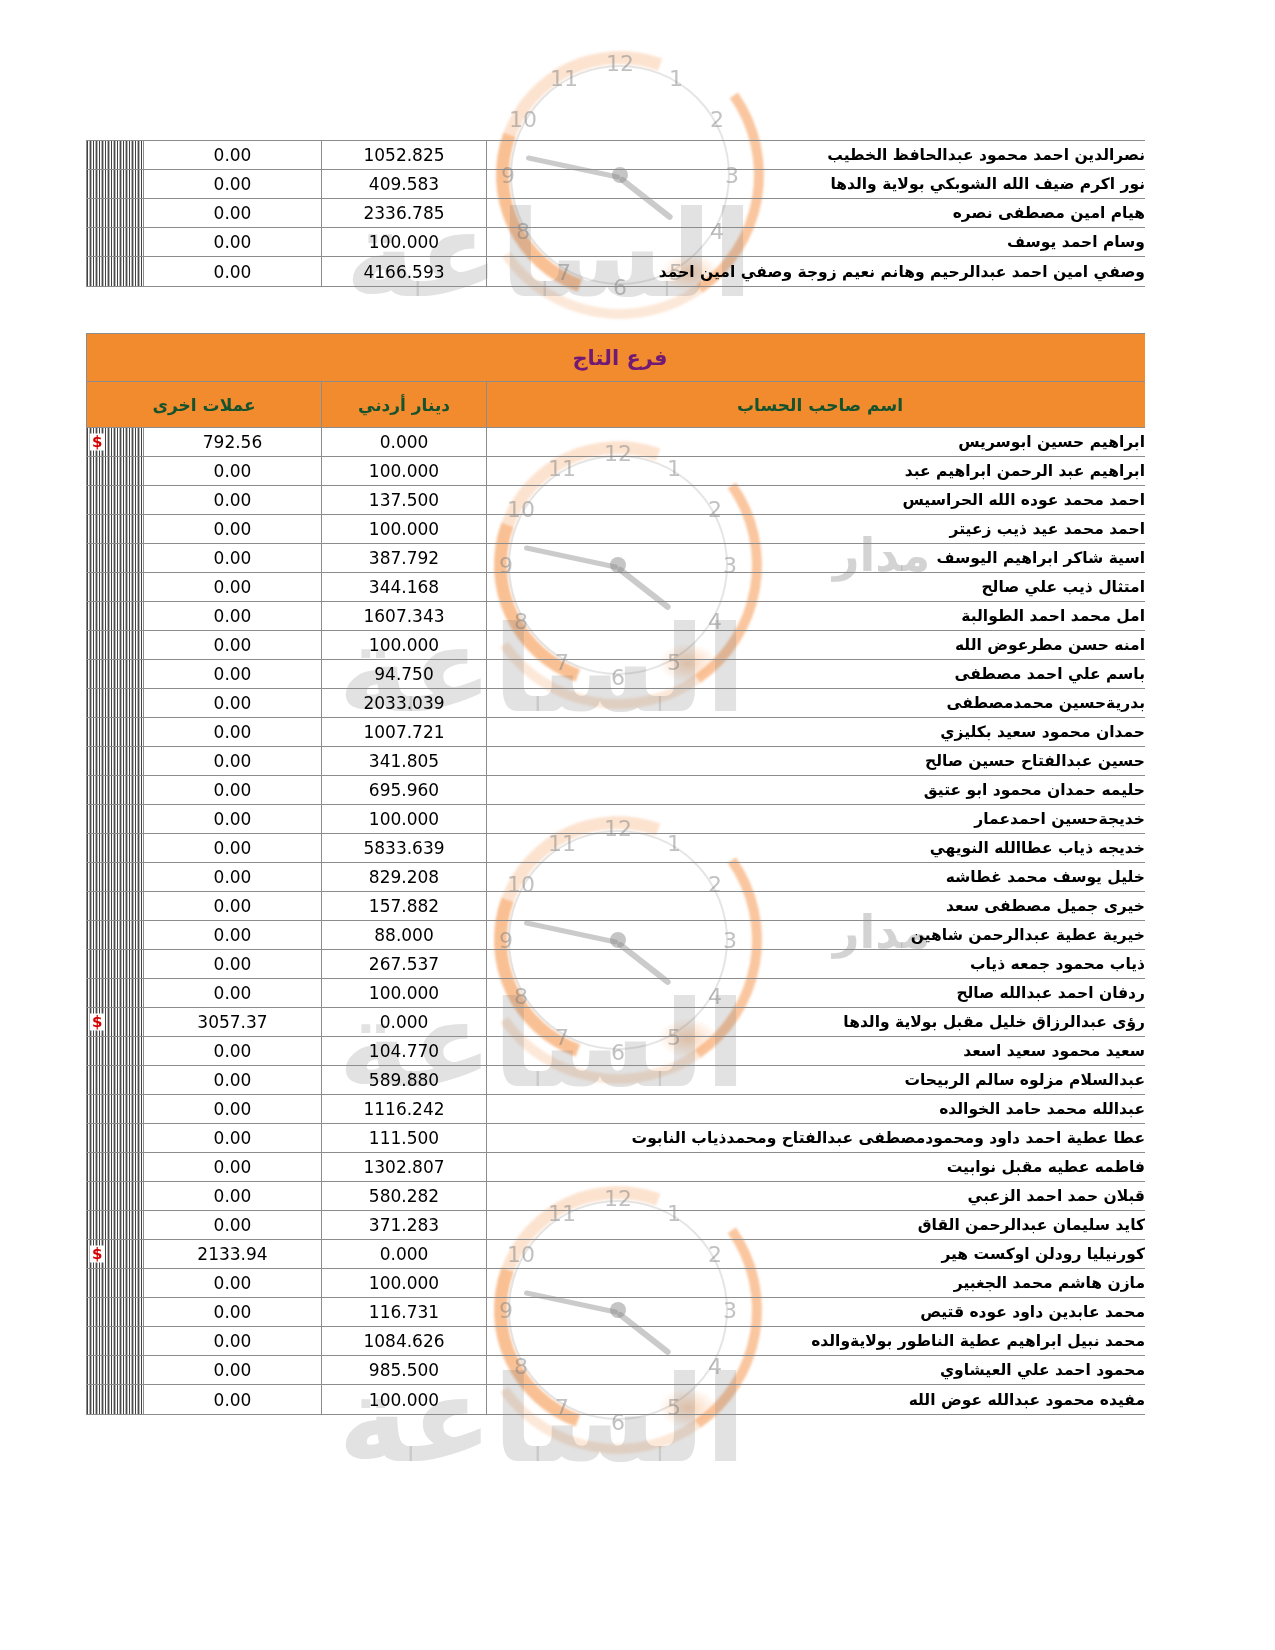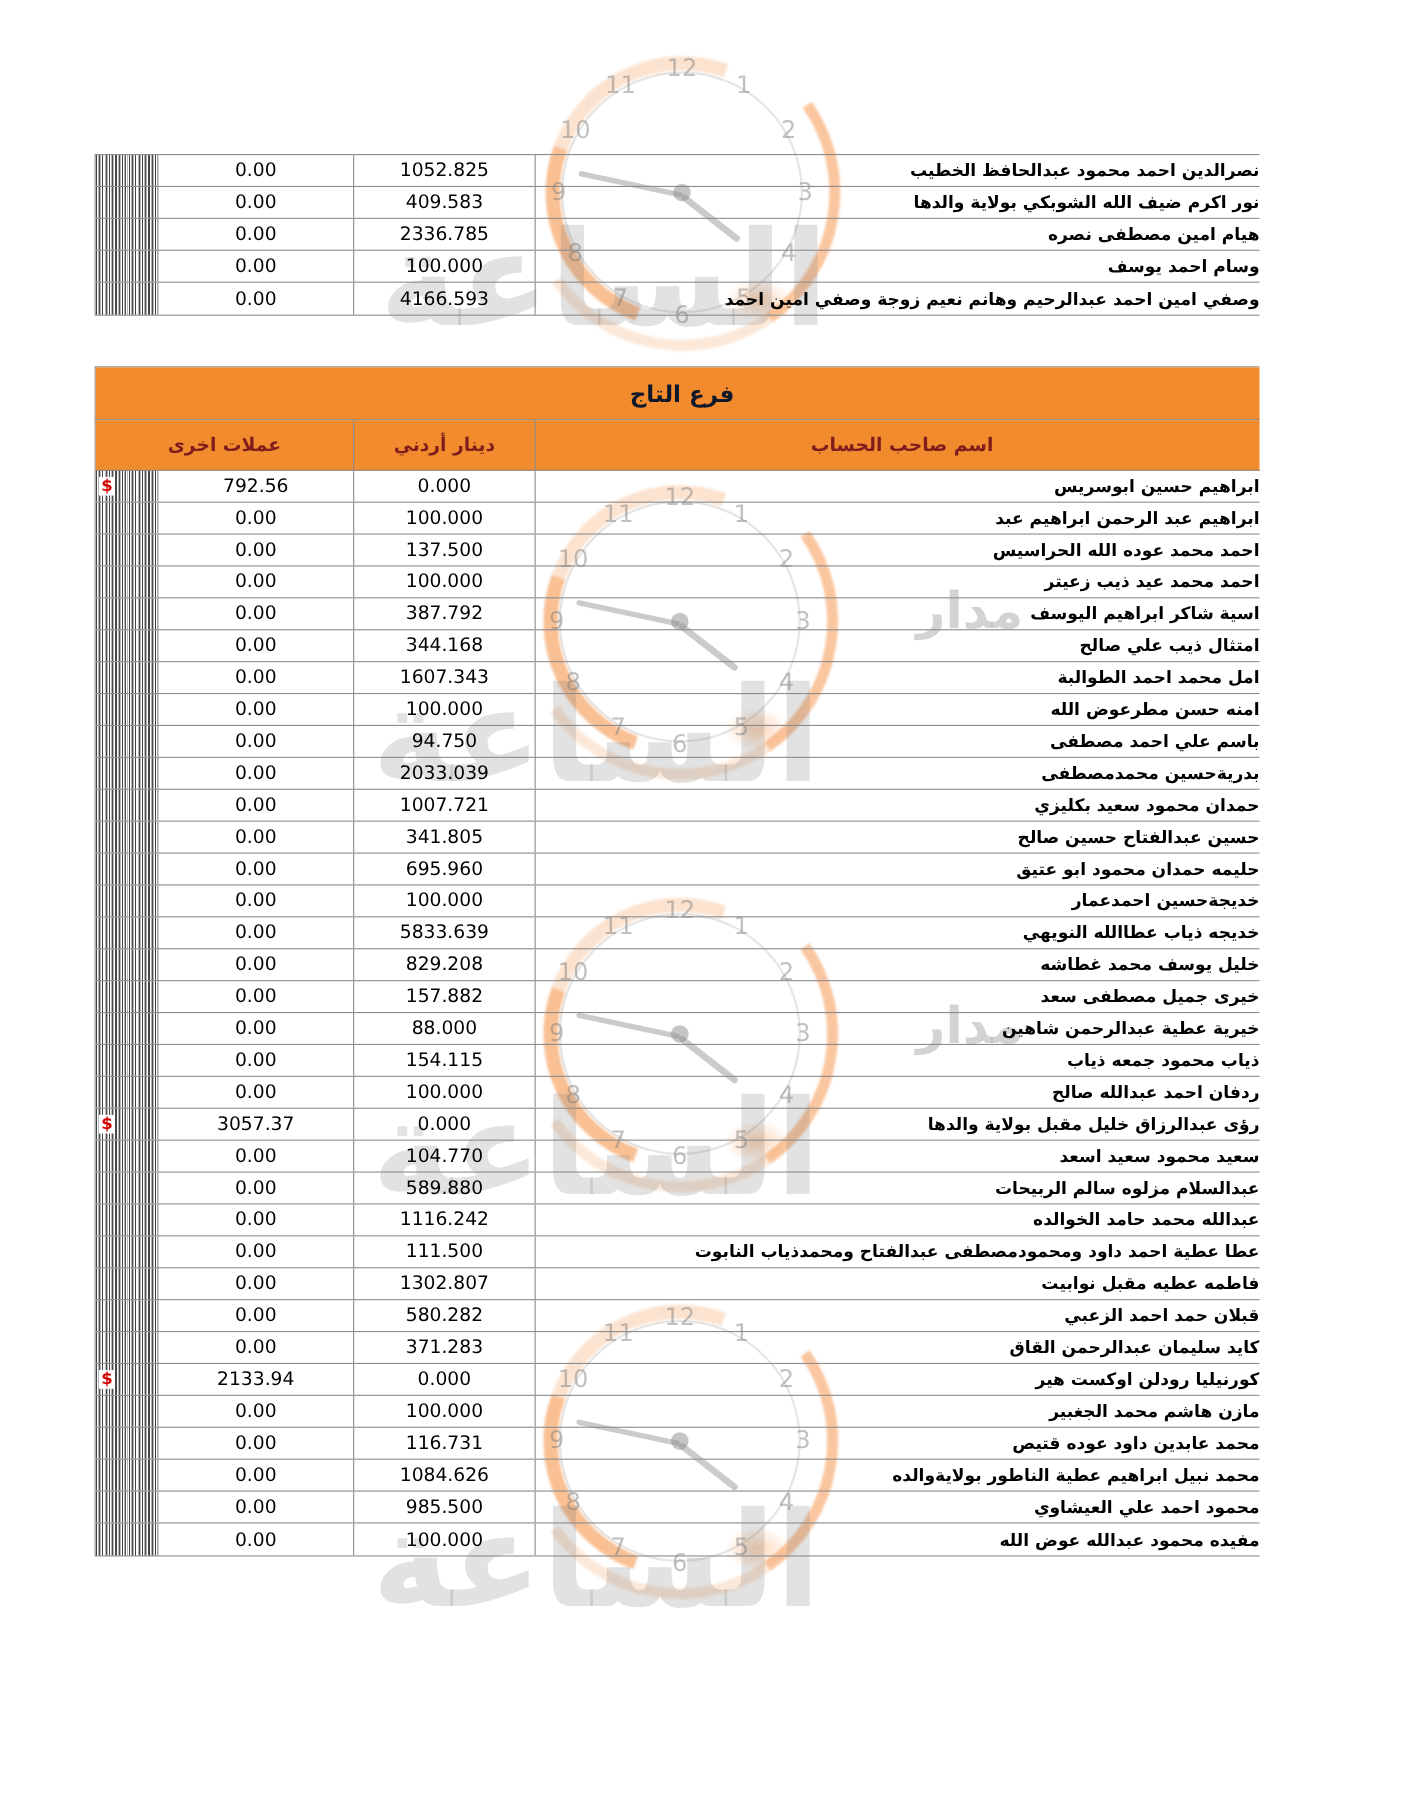--- a/index.html
+++ b/index.html
@@ -36,25 +36,25 @@
   .trow:last-child{border-bottom:none;}
   .cell{box-sizing:border-box;border-right:1px solid #8c8c8c;overflow:hidden;position:relative;display:flex;align-items:center;justify-content:center;}
   .cell:last-child{border-right:none;}
   .cell.num{font-size:17px;justify-content:center;}
   .cell.name{font-weight:700;font-size:15.5px;justify-content:flex-start;padding:0 8px;white-space:nowrap;}
   .cell.stripe{background:
       repeating-linear-gradient(90deg, rgba(45,45,45,0.85) 0 1px, rgba(255,255,255,0) 1px 3px),
       repeating-linear-gradient(90deg, rgba(45,45,45,0.35) 0 1px, rgba(255,255,255,0) 1px 2px);}
   .dollar{position:absolute;left:3px;top:50%;transform:translateY(-50%);color:#d40000;font-weight:700;
     font-size:15px;background:#fff;padding:0 2px;line-height:17px;}
-  .title-bar{height:48px;line-height:48px;background:#f28a2e;color:#0f172a;font-weight:700;font-size:21px;
+  .title-bar{height:48px;line-height:48px;background:#f28a2e;color:#701a75;font-weight:700;font-size:21px;
     text-align:center;box-sizing:border-box;border-bottom:1px solid #8c8c8c;direction:rtl;}
   .hdr-row{display:grid;grid-template-columns:235px 165px 1fr;height:46px;box-sizing:border-box;border-bottom:1px solid #8c8c8c;background:#f28a2e;}
   .hdr-cell{box-sizing:border-box;border-right:1px solid #8c8c8c;display:flex;align-items:center;justify-content:center;
-    color:#7f1d1d;font-weight:700;font-size:17px;direction:rtl;}
+    color:#14532d;font-weight:700;font-size:17px;direction:rtl;}
   .hdr-cell:last-child{border-right:none;}
 </style>
 </head>
 <body>
 
 <div class="page">
 
   <div class="wm-layer">
     <div class="wm-group" style="left:480px;top:35px;">
       <div class="clock">
@@ -307,21 +307,21 @@
         </div>
         <div class="trow">
           <div class="cell stripe"></div>
           <div class="cell num">0.00</div>
           <div class="cell num">88.000</div>
           <div class="cell name" dir="rtl">خيرية عطية عبدالرحمن شاهين</div>
         </div>
         <div class="trow">
           <div class="cell stripe"></div>
           <div class="cell num">0.00</div>
-          <div class="cell num">154.115</div>
+          <div class="cell num">267.537</div>
           <div class="cell name" dir="rtl">ذياب محمود جمعه ذياب</div>
         </div>
         <div class="trow">
           <div class="cell stripe"></div>
           <div class="cell num">0.00</div>
           <div class="cell num">100.000</div>
           <div class="cell name" dir="rtl">ردفان احمد عبدالله صالح</div>
         </div>
         <div class="trow">
           <div class="cell stripe">

